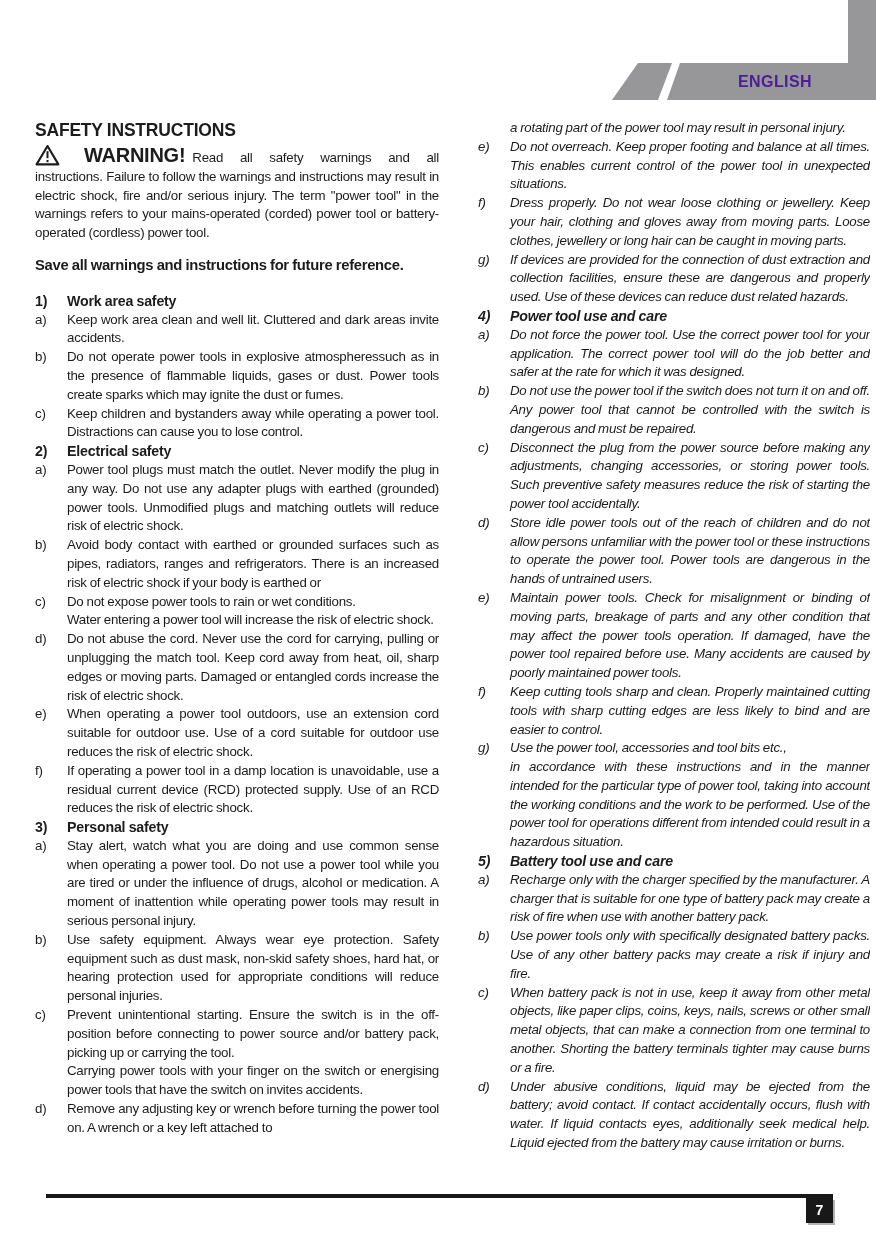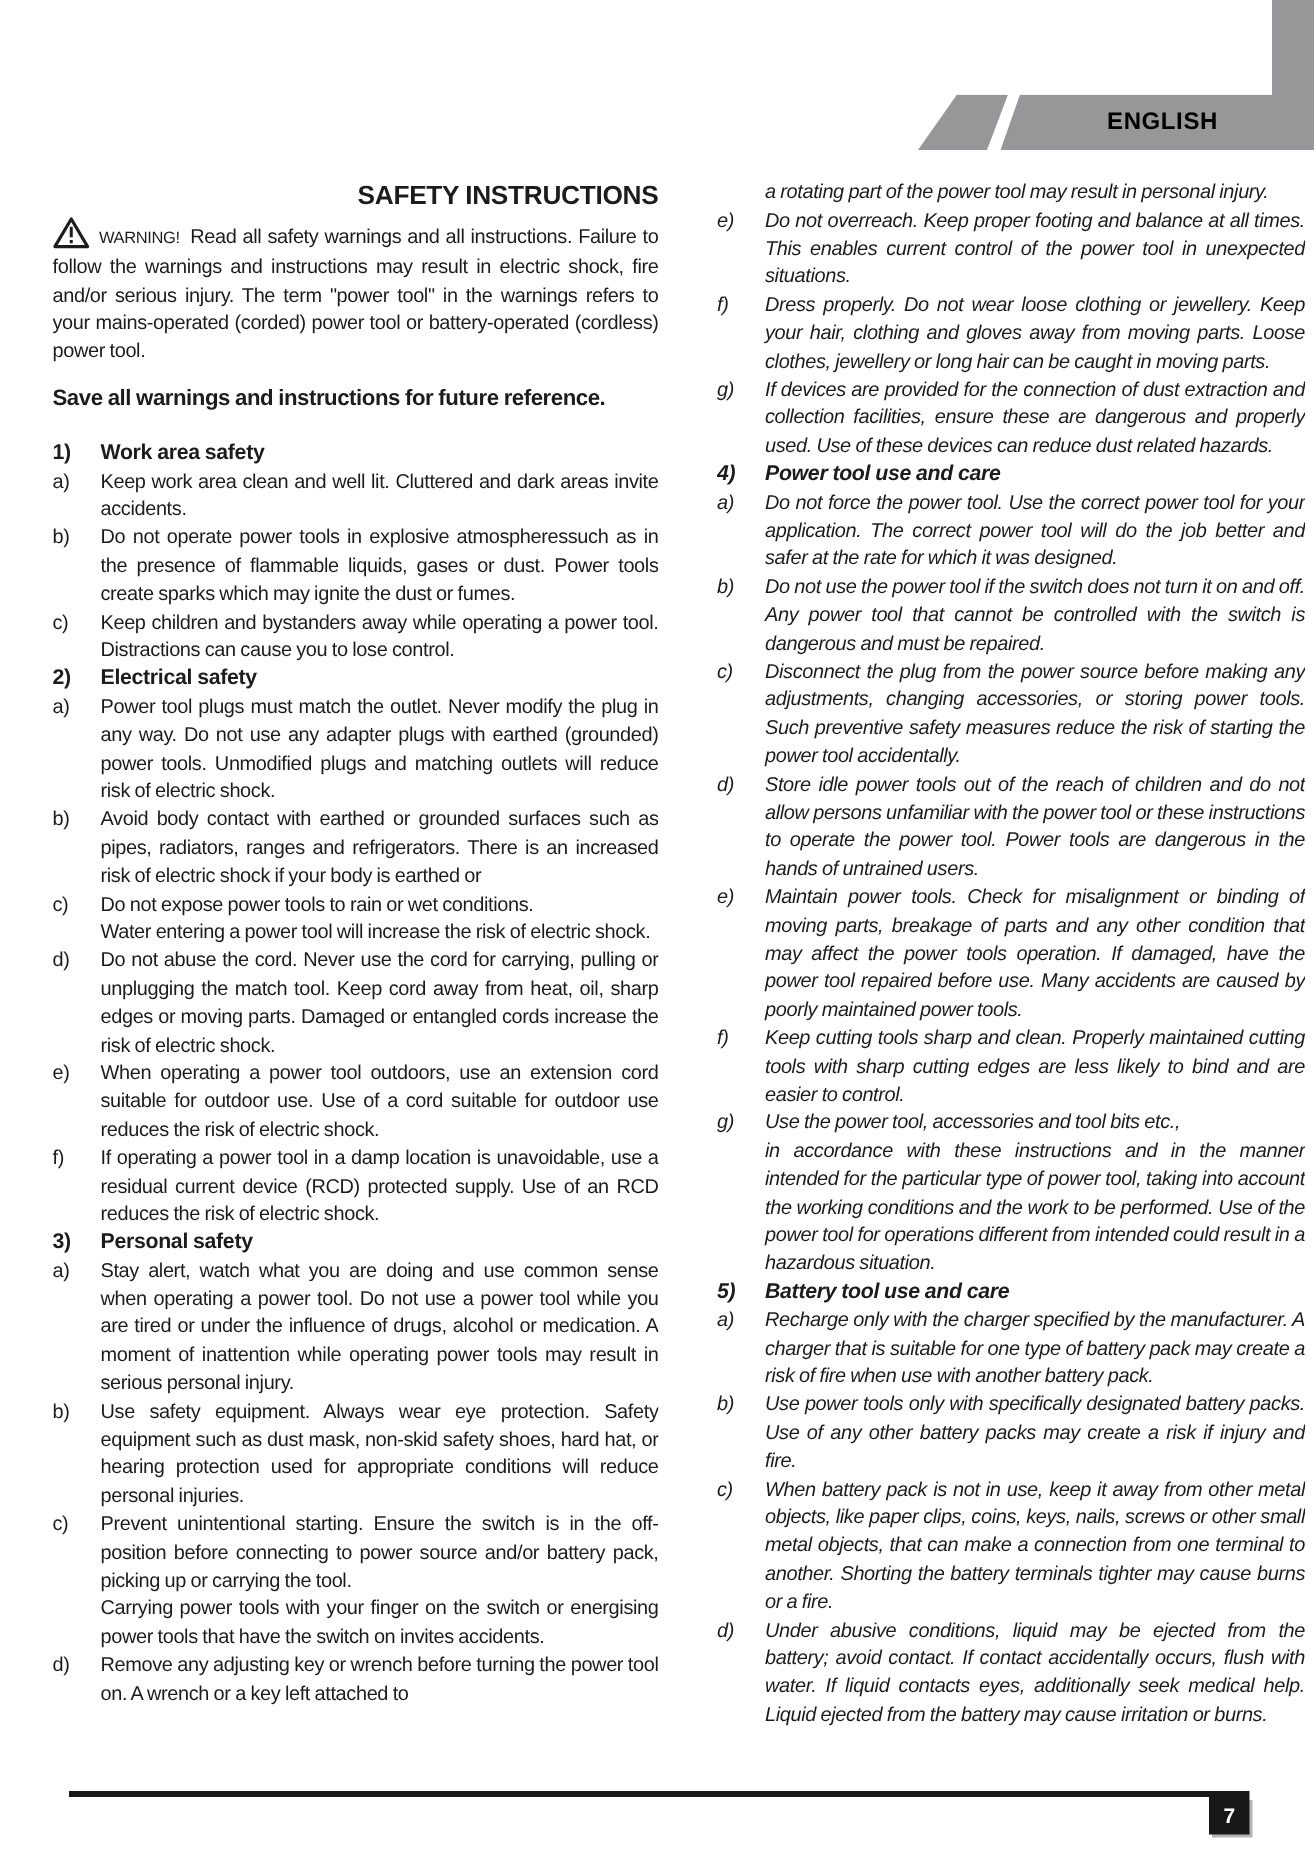--- a/index.html
+++ b/index.html
@@ -14,21 +14,21 @@
 
   
   .corner-bar {
     position: absolute; top: 0; right: 0;
     width: 28px; height: 66px; background: #97979a;
   }
   .banner-main {
     position: absolute; top: 63px; left: 660px;
     width: 216px; height: 37px; background: #97979a;
     clip-path: polygon(20px 0, 100% 0, 100% 100%, 7px 100%);
-    color: #000000; font-weight: bold; font-size: 16px;
+    color: #4c1d95; font-weight: bold; font-size: 16px;
     letter-spacing: 0.4px; line-height: 37px; text-align: center;
     padding-left: 14px;
   }
   .banner-stripe {
     position: absolute; top: 63px; left: 612px;
     width: 60px; height: 37px; background: #97979a;
     clip-path: polygon(26px 0, 60px 0, 46px 100%, 0 100%);
   }
 
   
@@ -36,24 +36,24 @@
     position: absolute; top: 119px; height: 1072px; overflow: hidden;
     font-size: 13.3px; line-height: 18.8px;
     letter-spacing: -0.25px; word-spacing: -0.4px;
     text-align: justify;
   }
   #col-left  { left: 35px;  width: 404px; }
   #col-right { left: 478px; width: 392px; font-style: italic; }
 
   .doc-title {
     font-size: 17.5px; font-weight: bold; letter-spacing: -0.2px;
-    line-height: 22px; margin-bottom: 3px; text-align: right;
+    line-height: 22px; margin-bottom: 3px; text-align: left;
   }
   .warn-par { text-align: justify; }
-  .warn-par .warn-label { font-weight: normal; font-size: 11px; }
+  .warn-par .warn-label { font-weight: bold; font-size: 20px; margin-left: 18px; }
   .warn-par .warn-text { margin-left: 7px; }
   .warn-icon { vertical-align: -4px; margin-right: 6px; }
   .save-line {
     font-weight: bold; font-size: 14.8px; letter-spacing: -0.3px;
     margin-top: 13px; margin-bottom: 17px; text-align: left;
   }
 
   .block { position: relative; }
   .block .label { position: absolute; left: 0; top: 0; }
   .block .text { display: block; padding-left: 32px; white-space: pre-line; }

